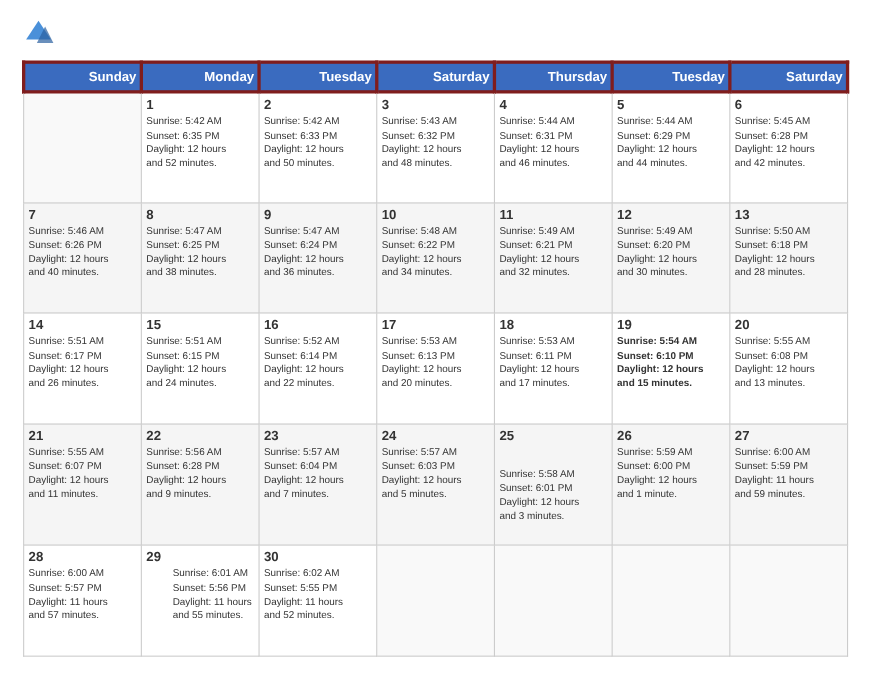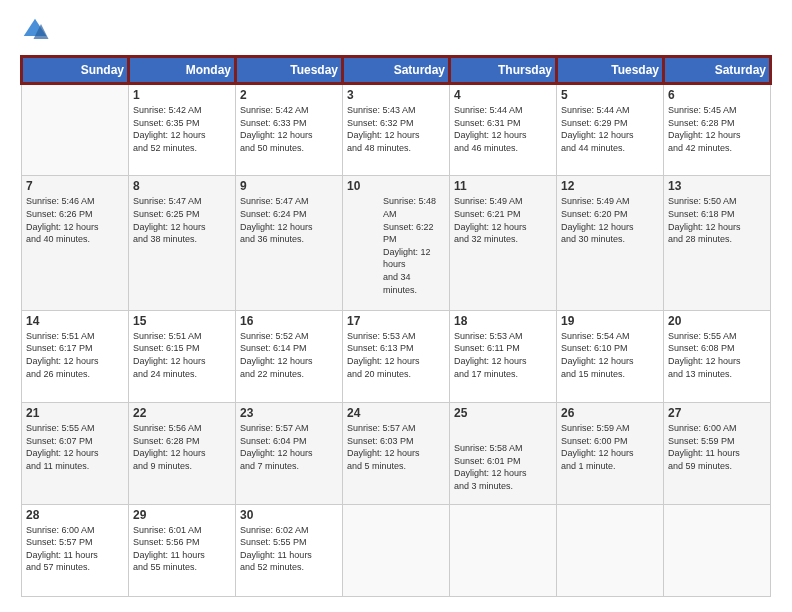--- a/index.html
+++ b/index.html
@@ -192,21 +192,21 @@
           </td>
           <td>
             <span class="day-number">9</span>
             <div class="day-info" style="white-space: pre-line;">Sunrise: 5:47 AM
 Sunset: 6:24 PM
 Daylight: 12 hours
 and 36 minutes.</div>
           </td>
           <td>
             <span class="day-number">10</span>
-            <div class="day-info" style="white-space: pre-line; margin-left: 36px;">Sunrise: 5:48 AM
+            <div class="day-info" style="white-space: pre-line;">Sunrise: 5:48 AM
 Sunset: 6:22 PM
 Daylight: 12 hours
 and 34 minutes.</div>
           </td>
           <td>
             <span class="day-number">11</span>
             <div class="day-info" style="white-space: pre-line;">Sunrise: 5:49 AM
 Sunset: 6:21 PM
 Daylight: 12 hours
 and 32 minutes.</div>
@@ -257,21 +257,21 @@
           </td>
           <td>
             <span class="day-number">18</span>
             <div class="day-info" style="white-space: pre-line;">Sunrise: 5:53 AM
 Sunset: 6:11 PM
 Daylight: 12 hours
 and 17 minutes.</div>
           </td>
           <td>
             <span class="day-number">19</span>
-            <div class="day-info" style="white-space: pre-line;">Sunrise: 5:54 AM
+            <div class="day-info" style="white-space: pre-line; font-weight: bold;">Sunrise: 5:54 AM
 Sunset: 6:10 PM
 Daylight: 12 hours
 and 15 minutes.</div>
           </td>
           <td>
             <span class="day-number">20</span>
             <div class="day-info" style="white-space: pre-line;">Sunrise: 5:55 AM
 Sunset: 6:08 PM
 Daylight: 12 hours
 and 13 minutes.</div>
@@ -331,21 +331,21 @@
         <tr>
           <td>
             <span class="day-number">28</span>
             <div class="day-info" style="white-space: pre-line;">Sunrise: 6:00 AM
 Sunset: 5:57 PM
 Daylight: 11 hours
 and 57 minutes.</div>
           </td>
           <td>
             <span class="day-number">29</span>
-            <div class="day-info" style="white-space: pre-line;">Sunrise: 6:01 AM
+            <div class="day-info" style="white-space: pre-line; margin-left: 24px;">Sunrise: 6:01 AM
 Sunset: 5:56 PM
 Daylight: 11 hours
 and 55 minutes.</div>
           </td>
           <td>
             <span class="day-number">30</span>
             <div class="day-info" style="white-space: pre-line;">Sunrise: 6:02 AM
 Sunset: 5:55 PM
 Daylight: 11 hours
 and 52 minutes.</div>

